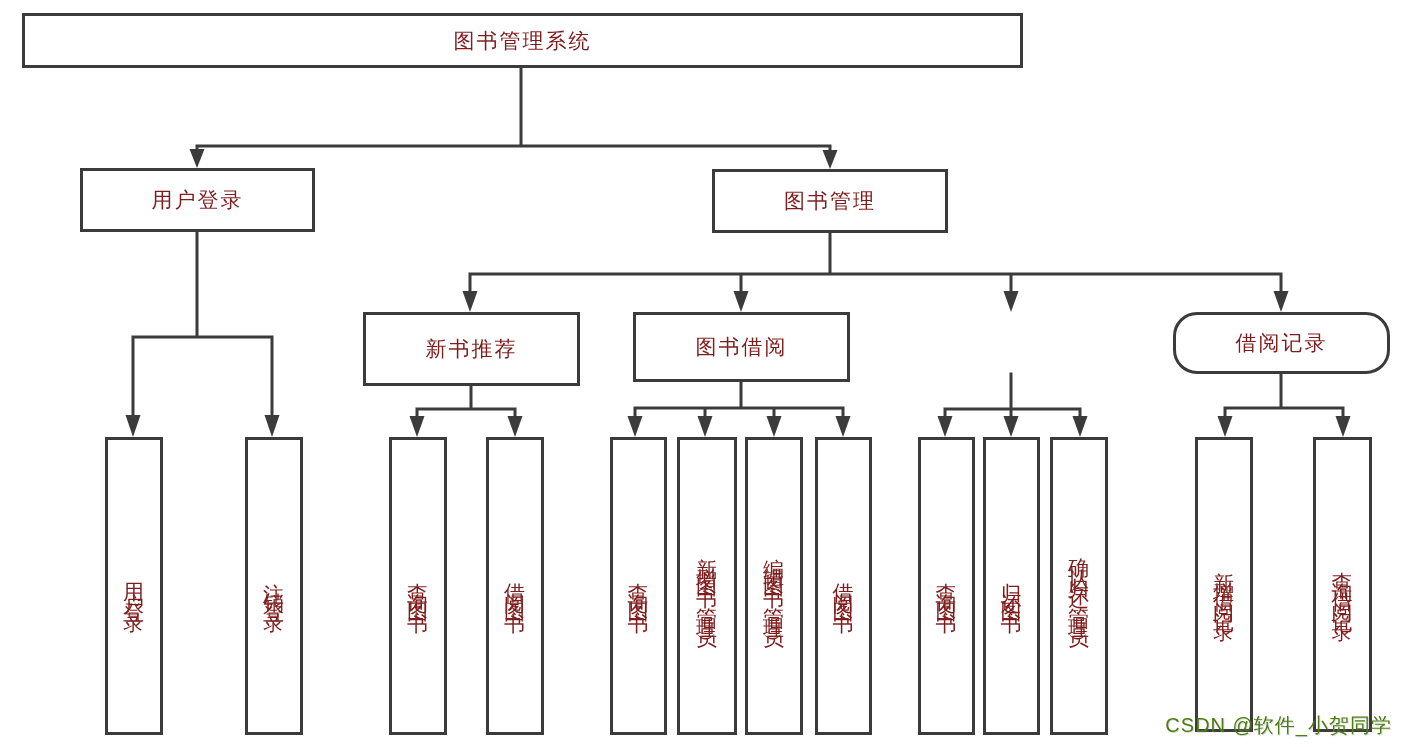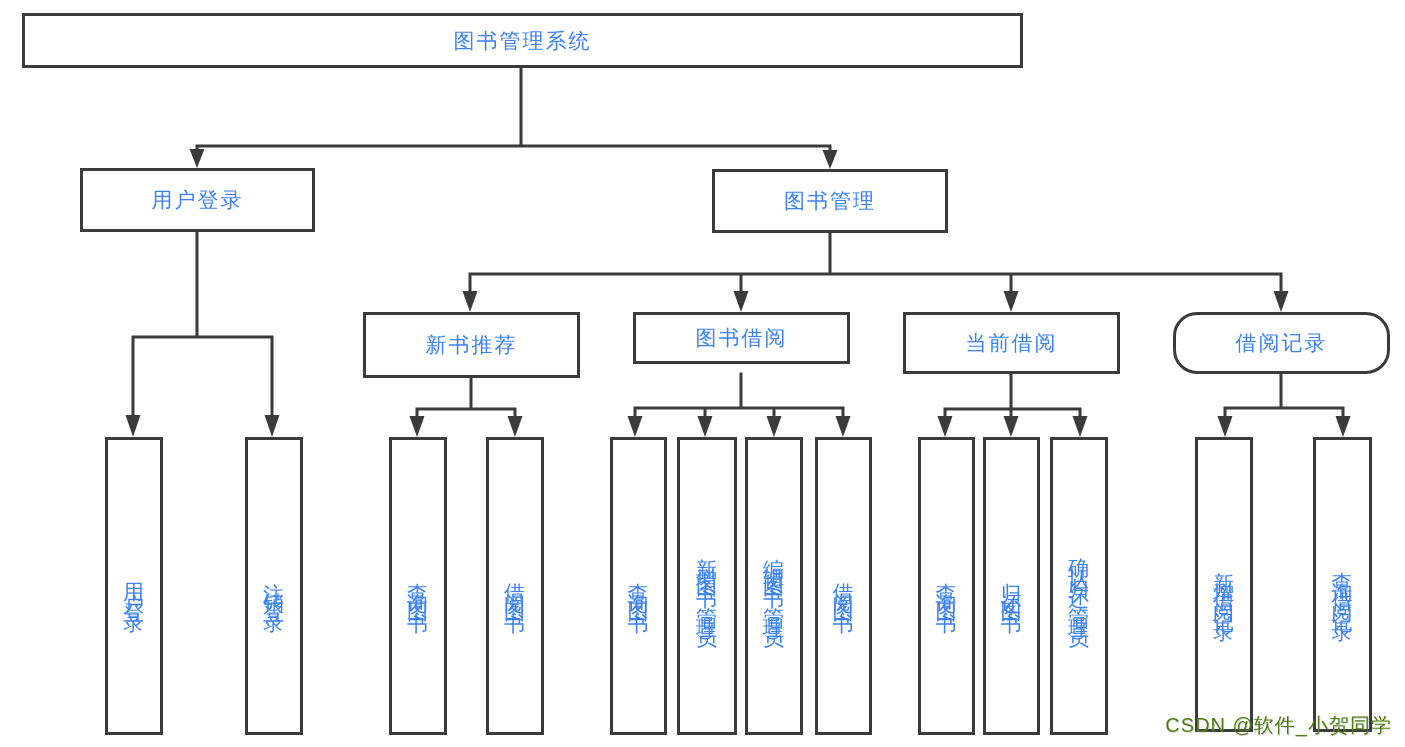--- a/index.html
+++ b/index.html
@@ -5,21 +5,21 @@
   html,body { margin:0; padding:0; background:#ffffff; }
   .canvas {
     position:relative; width:1405px; height:747px; background:#ffffff;
     font-family:"Liberation Sans", sans-serif; overflow:hidden;
   }
   .connectors { position:absolute; left:0; top:0; z-index:0; }
   .box {
     position:absolute; box-sizing:border-box;
     border:3px solid #3b3b3b; background:#ffffff;
     display:flex; align-items:center; justify-content:center;
-    color:#3b82f6; font-size:21px; letter-spacing:2px;
+    color:#7f1d1d; font-size:21px; letter-spacing:2px;
     z-index:1;
   }
   .box.v {
     writing-mode:vertical-rl; text-orientation:mixed;
     letter-spacing:10px; font-size:21px; line-height:1;
   }
   .watermark {
     position:absolute; right:13px; bottom:8px; z-index:2;
     color:#4d7c0f; font-size:20px; letter-spacing:1px;
     text-shadow:1px 1px 0 rgba(120,120,160,0.25);
@@ -68,23 +68,22 @@
       <polygon points="1217.5,416 1232.5,416 1225,437"></polygon>
       <polygon points="1335.5,416 1350.5,416 1343,437"></polygon>
     </g>
   </svg>
 
   <div class="box" style="left:22px; top:13px; width:1001px; height:55px;">图书管理系统</div>
 
   <div class="box" style="left:80px; top:168px; width:235px; height:64px;">用户登录</div>
   <div class="box" style="left:712px; top:169px; width:236px; height:64px;">图书管理</div>
 
-  <div class="box" style="left:363px; top:312px; width:217px; height:66px;">新书推荐</div>
-  <div class="box" style="left:633px; top:312px; width:217px; height:52px;">图书借阅</div>
-  <div class="box" style="left:903px; top:312px; width:217px; height:62px;">当前借阅</div>
+  <div class="box" style="left:363px; top:312px; width:217px; height:74px;">新书推荐</div>
+  <div class="box" style="left:633px; top:312px; width:217px; height:70px;">图书借阅</div>
   <div class="box" style="left:1173px; top:312px; width:217px; height:62px;border-radius:24px;">借阅记录</div>
 
   <div class="box v" style="left:105px; top:437px; width:58px; height:298px;">用户登录</div>
   <div class="box v" style="left:245px; top:437px; width:58px; height:298px;">注销登录</div>
 
   <div class="box v" style="left:389px; top:437px; width:58px; height:298px;">查询图书</div>
   <div class="box v" style="left:486px; top:437px; width:58px; height:298px;">借阅图书</div>
 
   <div class="box v" style="left:610px; top:437px; width:57px; height:298px;">查询图书</div>
   <div class="box v" style="left:677px; top:437px; width:60px; height:298px;">新增图书（管理员）</div>

